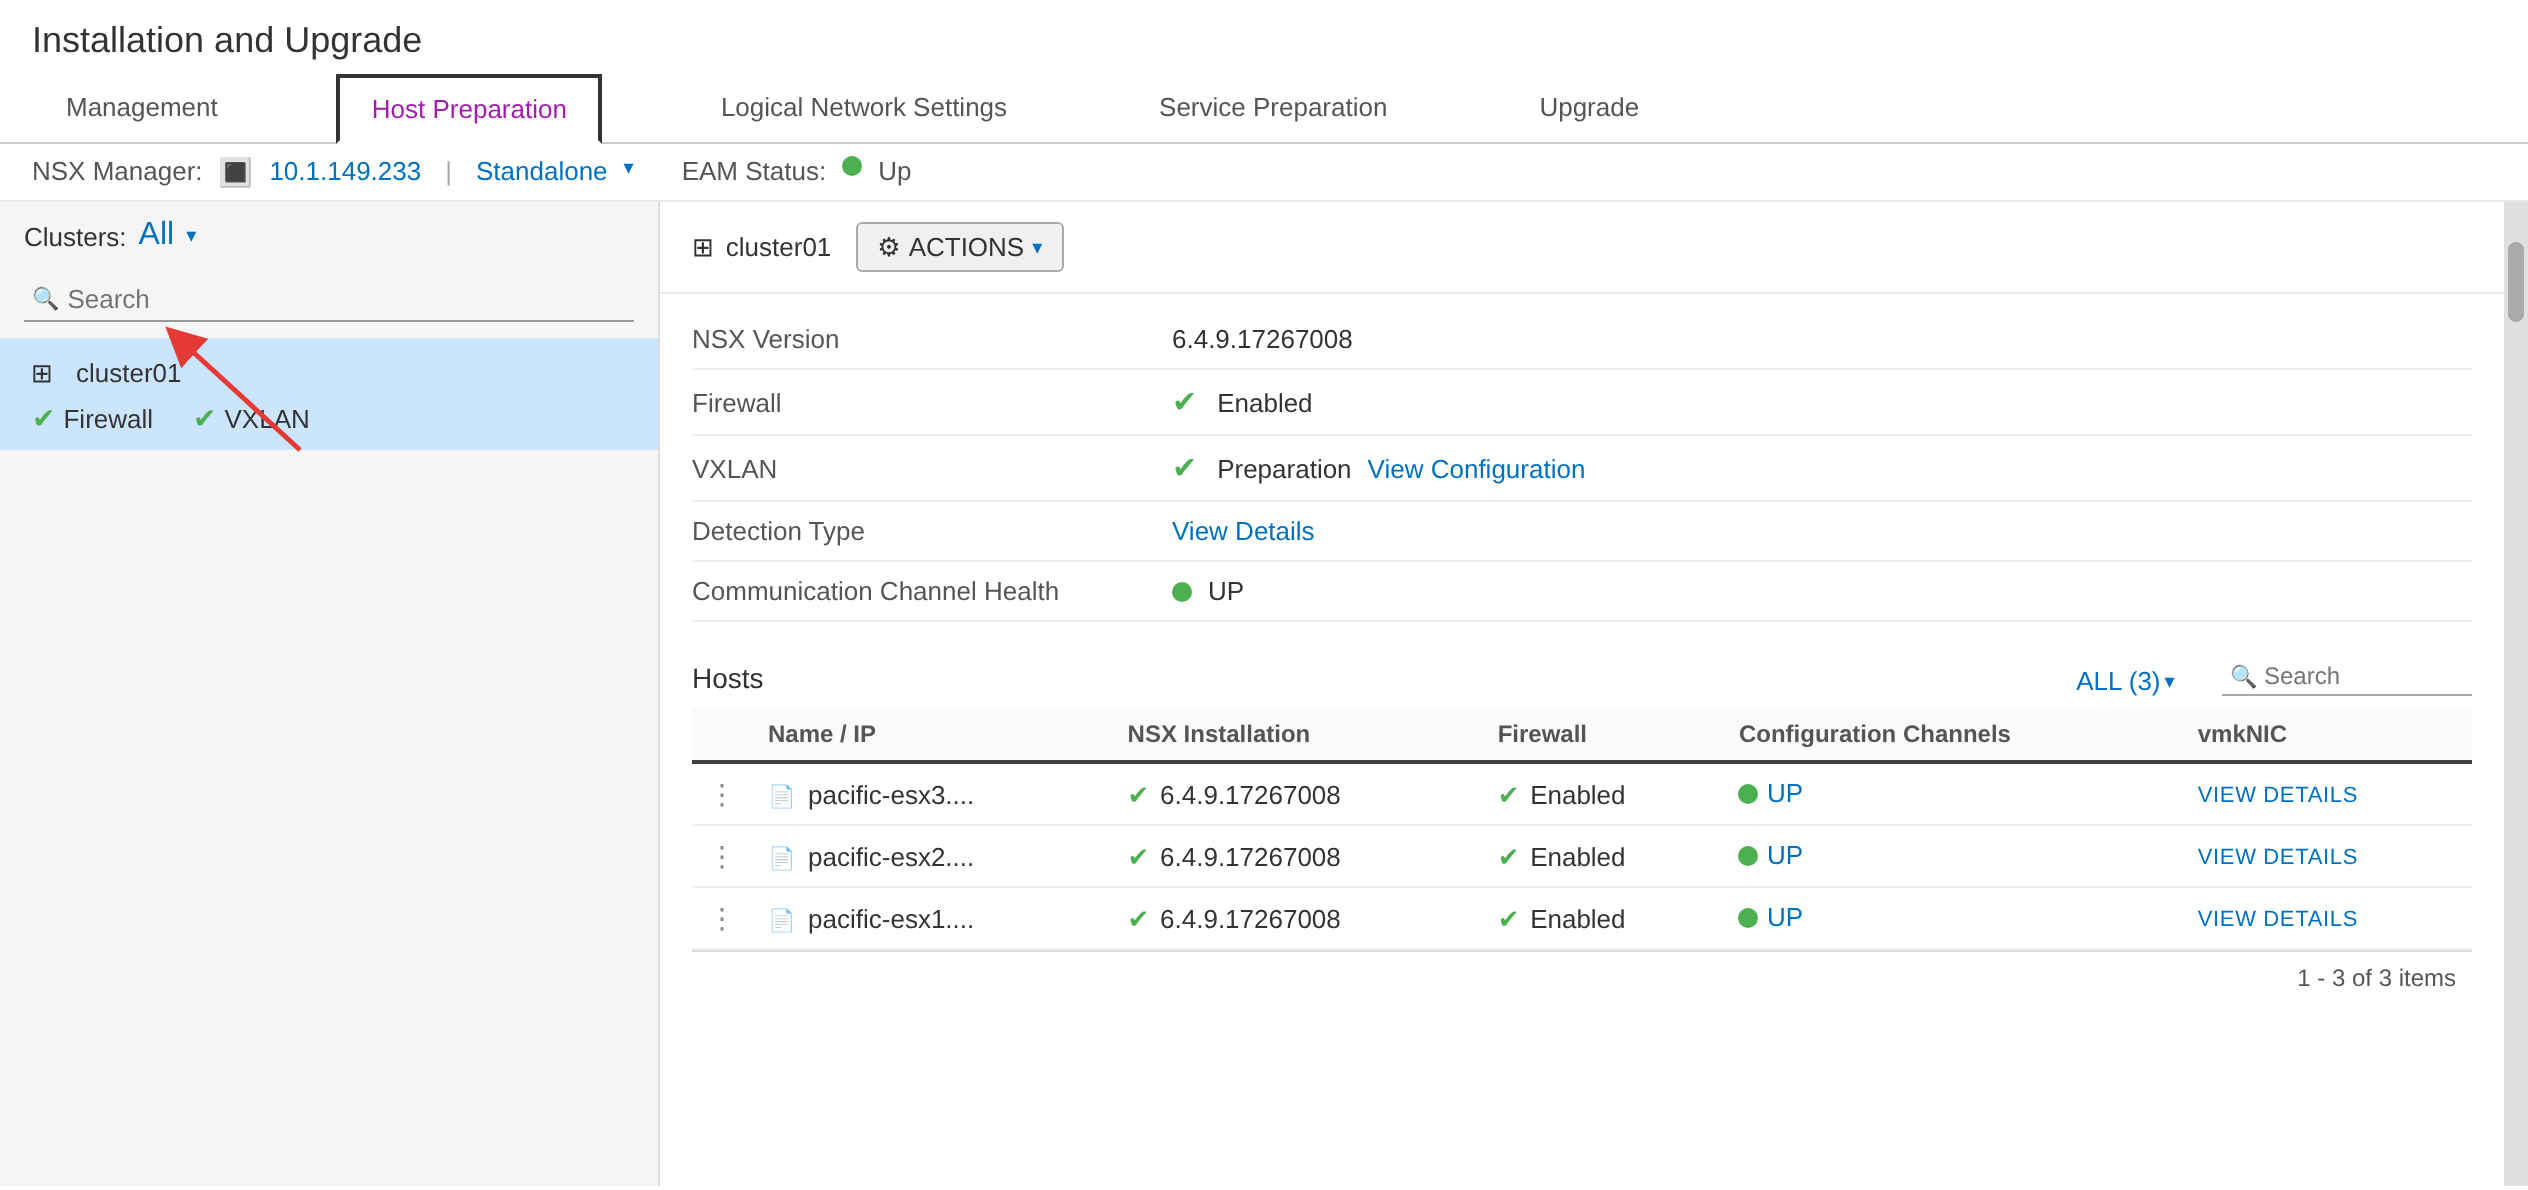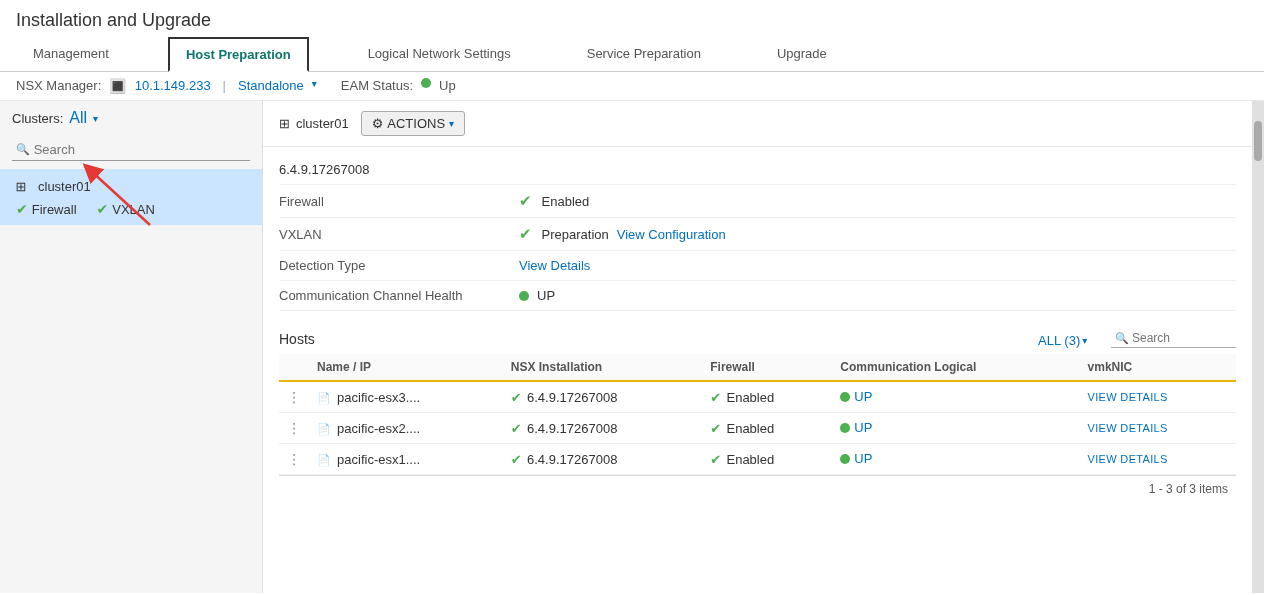--- a/index.html
+++ b/index.html
@@ -4,32 +4,32 @@
   <style>
     * { box-sizing: border-box; margin: 0; padding: 0; font-family: Arial, sans-serif; font-size: 13px; }
     body { background: #fff; color: #333; width: 1264px; height: 595px; overflow: hidden; }
 
     
     .app-title { padding: 10px 16px 6px; font-size: 18px; font-weight: 400; color: #333; }
 
     
     .tabs { display: flex; border-bottom: 1px solid #ccc; padding: 0 16px; gap: 42px; }
     .tab { padding: 8px 16px; cursor: pointer; color: #555; border: 1px solid transparent; font-size: 13px; }
-    .tab.active { border: 2px solid #333; border-bottom: 2px solid #fff; margin-bottom: -1px; color: #0f766e; font-weight: 700; background: #fff; }
+    .tab.active { border: 2px solid #333; border-bottom: 2px solid #fff; margin-bottom: -1px; color: #a21caf; font-weight: 400; background: #fff; }
 
     
     .nsx-bar { display: flex; padding: 6px 16px; font-size: 12px; color: #555; gap: 8px; background: #fff; border-bottom: 1px solid #e8e8e8; }
     .nsx-link { color: #0070c0; text-decoration: none; }
     .dot-green { width: 10px; height: 10px; border-radius: 50%; background: #4caf50; display: inline-block; }
 
     
     .main-layout { display: flex; height: calc(595px - 103px); }
 
     
-    .left-panel { width: 263px; border-right: 1px solid #ddd; display: flex; flex-direction: column; background: #f5f5f5; flex-shrink: 0; }
+    .left-panel { width: 330px; border-right: 1px solid #ddd; display: flex; flex-direction: column; background: #f5f5f5; flex-shrink: 0; }
     .clusters-header { display: flex; align-items: center; padding: 8px 12px; gap: 6px; font-weight: 500; }
     .clusters-link { color: #0070c0; text-decoration: none; font-size: 16px; }
     .chevron { font-size: 10px; color: #0070c0; }
 
     .search-box { margin: 4px 12px 8px; display: flex; align-items: center; border-bottom: 1px solid #999; padding: 3px 4px; background: transparent; }
     .search-box input { border: none; outline: none; background: transparent; font-size: 13px; color: #555; width: 100%; }
     .search-icon { color: #777; font-size: 11px; margin-right: 4px; }
 
     .cluster-item { padding: 8px 12px; background: #cce5ff; cursor: pointer; display: flex; flex-direction: column; gap: 6px; }
     .cluster-name { display: flex; align-items: center; gap: 8px; font-weight: 500; font-size: 13px; }
@@ -61,21 +61,21 @@
     .hosts-section { padding: 0 16px; }
     .hosts-header { display: flex; align-items: center; justify-content: space-between; padding: 10px 0 6px; }
     .hosts-title { font-size: 14px; font-weight: 500; }
     .hosts-controls { display: flex; align-items: flex-end; gap: 24px; }
     .all-btn { color: #0070c0; cursor: pointer; font-size: 12px; display: flex; align-items: center; gap: 2px; }
     .search-small { display: flex; align-items: center; border-bottom: 1px solid #aaa; padding: 2px 4px; }
     .search-small input { border: none; outline: none; font-size: 12px; width: 100px; }
 
     
     .hosts-table { width: 100%; border-collapse: collapse; }
-    .hosts-table th { text-align: left; padding: 6px 8px; font-size: 12px; color: #555; font-weight: 600; border-bottom: 2px solid #eab308; background: #fafafa; }
+    .hosts-table th { text-align: left; padding: 6px 8px; font-size: 12px; color: #555; font-weight: 600; border-bottom: 2px solid #404040; background: #fafafa; }
     .hosts-table td { padding: 7px 8px; border-bottom: 1px solid #eee; font-size: 12px; color: #333; vertical-align: middle; }
     .menu-dots { color: #888; font-size: 14px; cursor: pointer; }
     .file-icon { font-size: 11px; color: #777; margin-right: 3px; }
     .up-badge { display: inline-flex; align-items: center; gap: 4px; color: #0070c0; font-weight: 500; }
     .view-details-link { color: #0070c0; font-size: 11px; cursor: pointer; font-weight: 500; letter-spacing: 0.03em; }
 
     
     .table-footer { text-align: right; padding: 6px 8px; font-size: 12px; color: #555; border-top: 1px solid #ddd; }
 
     
@@ -173,20 +173,21 @@
         <div class="actions-btn">
           <span class="gear-icon">⚙</span>
           <span>ACTIONS</span>
           <span class="chevron">▾</span>
         </div>
       </div>
 
       <div class="detail-section">
 
         <div class="detail-row">
+          <span class="detail-label">NSX Version</span>
           <span class="detail-value">6.4.9.17267008</span>
         </div>
 
         <div class="detail-row">
           <span class="detail-label">Firewall</span>
           <span class="detail-value">
             <span class="status-green">✔</span>
             <span>Enabled</span>
           </span>
         </div>
@@ -232,21 +233,21 @@
           </div>
         </div>
 
         <table class="hosts-table">
           <thead>
             <tr>
               <th style="width:24px;"></th>
               <th>Name / IP</th>
               <th>NSX Installation</th>
               <th>Firewall</th>
-              <th>Communication Logical</th>
+              <th>Configuration Channels</th>
               <th>vmkNIC</th>
             </tr>
           </thead>
           <tbody>
             <tr>
               <td><span class="menu-dots">⋮</span></td>
               <td>
                 <span class="file-icon">📄</span>
                 <span>pacific-esx3....</span>
               </td>

